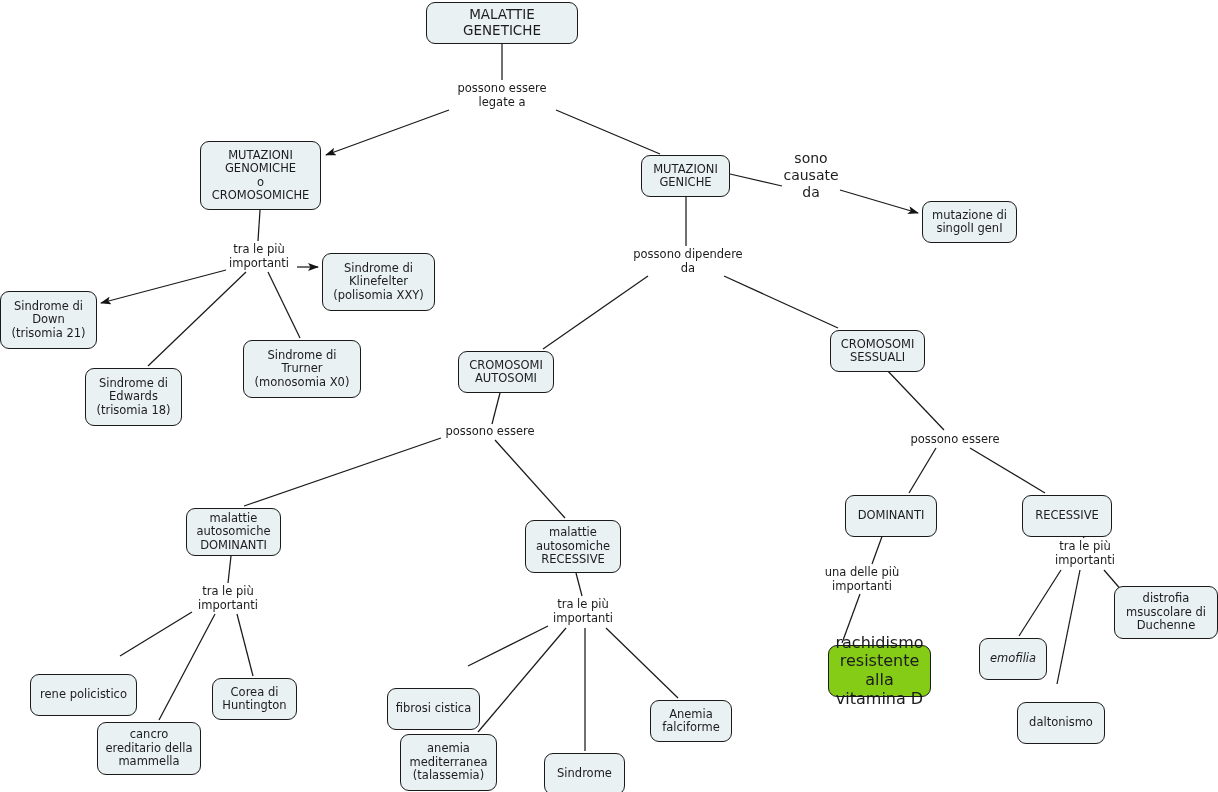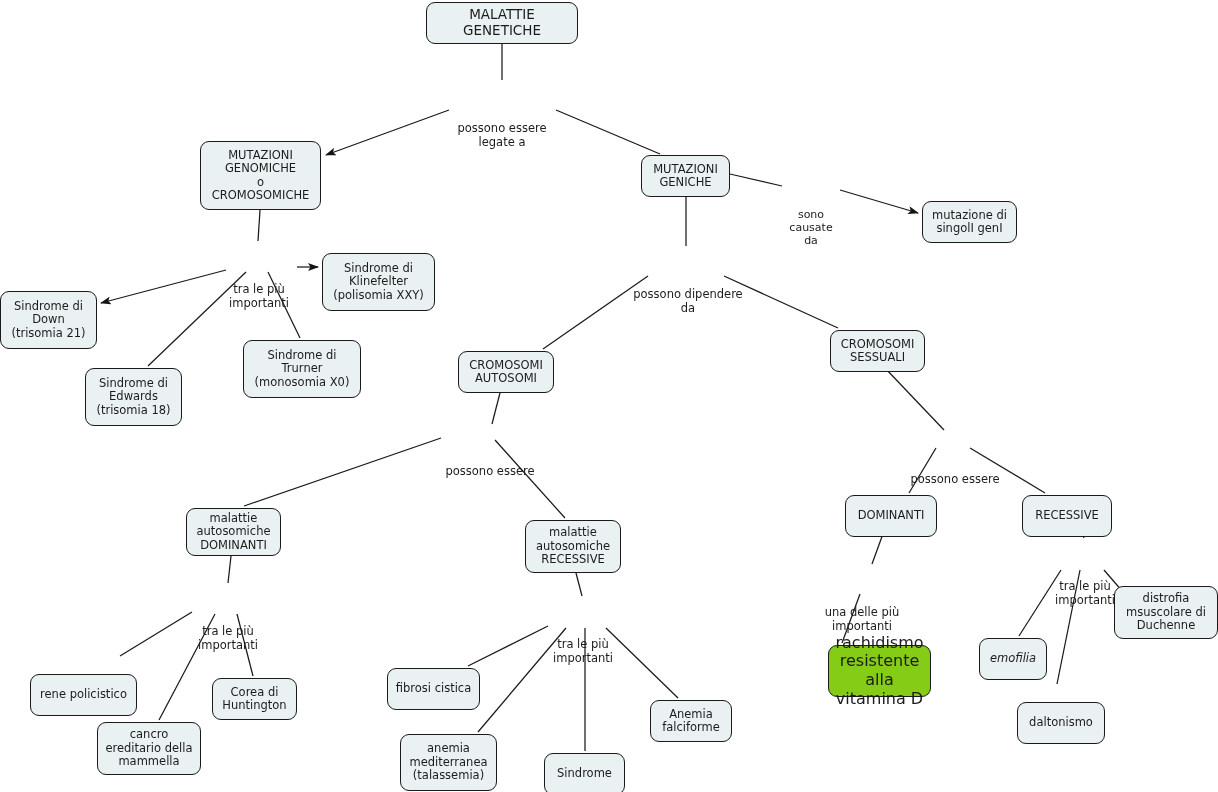--- a/index.html
+++ b/index.html
@@ -43,21 +43,20 @@
   }
   .link-label {
     position: absolute;
     color: #111111;
     text-align: center;
     line-height: 1.2;
     white-space: pre-line;
     background: transparent;
     z-index: 3;
     pointer-events: none;
-    margin-top: 40px;
   }
 </style>
 </head>
 <body>
 
 <div id="map">
   <svg id="edges" viewBox="0 0 1218 792">
     <defs>
       <marker id="arrowhead" markerWidth="11" markerHeight="8" refX="10" refY="4" orient="auto" markerUnits="userSpaceOnUse">
         <path d="M0,0 L11,4 L0,8 L2.5,4 Z" fill="#141414"></path>
@@ -133,40 +132,40 @@
 autosomiche
 RECESSIVE</div>
       <div class="node" style="left: 845px; top: 495px; width: 92px; height: 25px; font-size: 11.5px; background: rgb(234, 241, 243); border-color: rgb(26, 26, 26); color: rgb(28, 28, 28);">DOMINANTI</div>
       <div class="node" style="left: 1022px; top: 495px; width: 90px; height: 25px; font-size: 11.5px; background: rgb(234, 241, 243); border-color: rgb(26, 26, 26); color: rgb(28, 28, 28);">RECESSIVE</div>
       <div class="node" style="left: 30px; top: 658px; width: 107px; height: 26px; font-size: 11.5px; background: rgb(234, 241, 243); border-color: rgb(26, 26, 26); color: rgb(28, 28, 28); margin-top: 16px;">rene policistico</div>
       <div class="node" style="left: 97px; top: 722px; width: 104px; height: 53px; font-size: 11.5px; background: rgb(234, 241, 243); border-color: rgb(26, 26, 26); color: rgb(28, 28, 28);">cancro
 ereditario della
 mammella</div>
       <div class="node" style="left: 212px; top: 678px; width: 85px; height: 42px; font-size: 11.5px; background: rgb(234, 241, 243); border-color: rgb(26, 26, 26); color: rgb(28, 28, 28);">Corea di
 Huntington</div>
-      <div class="node" style="left: 387px; top: 668px; width: 93px; height: 26px; font-size: 11.5px; background: rgb(234, 241, 243); border-color: rgb(26, 26, 26); color: rgb(28, 28, 28);">fibrosi cistica</div>
+      <div class="node" style="left: 387px; top: 688px; width: 93px; height: 26px; font-size: 11.5px; background: rgb(234, 241, 243); border-color: rgb(26, 26, 26); color: rgb(28, 28, 28);">fibrosi cistica</div>
       <div class="node" style="left: 400px; top: 734px; width: 97px; height: 57px; font-size: 11.5px; background: rgb(234, 241, 243); border-color: rgb(26, 26, 26); color: rgb(28, 28, 28);">anemia
 mediterranea
 (talassemia)</div>
       <div class="node" style="left: 544px; top: 753px; width: 81px; height: 27px; font-size: 11.5px; background: rgb(234, 241, 243); border-color: rgb(26, 26, 26); color: rgb(28, 28, 28);">Sindrome</div>
       <div class="node" style="left: 650px; top: 700px; width: 82px; height: 37px; font-size: 11.5px; background: rgb(234, 241, 243); border-color: rgb(26, 26, 26); color: rgb(28, 28, 28);">Anemia
 falciforme</div>
       <div class="node" style="left: 828px; top: 645px; width: 103px; height: 52px; font-size: 16px; background: #84cc16; border-color: rgb(26, 26, 26); color: rgb(28, 28, 28);">rachidismo
 resistente alla
 vitamina D</div>
       <div class="node" style="left: 979px; top: 638px; width: 68px; height: 26px; font-size: 11.5px; background: rgb(234, 241, 243); border-color: rgb(26, 26, 26); color: rgb(28, 28, 28); font-style: italic;">emofilia</div>
       <div class="node" style="left: 1017px; top: 702px; width: 88px; height: 18px; font-size: 11.5px; background: rgb(234, 241, 243); border-color: rgb(26, 26, 26); color: rgb(28, 28, 28);">daltonismo</div>
       <div class="node" style="left: 1114px; top: 586px; width: 104px; height: 53px; font-size: 11.5px; background: rgb(234, 241, 243); border-color: rgb(26, 26, 26); color: rgb(28, 28, 28);">distrofia
 msuscolare di
 Duchenne</div>
     </div>
   <div id="label-layer">
       <div class="link-label" style="left: 447px; top: 82px; width: 110px; font-size: 11.5px; color: rgb(28, 28, 28);">possono essere
 legate a</div>
-      <div class="link-label" style="left: 780px; top: 168px; width: 62px; font-size: 11px; color: rgb(28, 28, 28);">sono
+      <div class="link-label" style="left: 780px; top: 150px; width: 62px; font-size: 14px; color: rgb(28, 28, 28);">sono
 causate
 da</div>
       <div class="link-label" style="left: 220px; top: 243px; width: 78px; font-size: 11.5px; color: rgb(28, 28, 28);">tra le più
 importanti</div>
       <div class="link-label" style="left: 620px; top: 248px; width: 136px; font-size: 11.5px; color: rgb(28, 28, 28);">possono dipendere
 da</div>
       <div class="link-label" style="left: 440px; top: 425px; width: 100px; font-size: 11.5px; color: rgb(28, 28, 28);">possono essere</div>
       <div class="link-label" style="left: 904px; top: 433px; width: 102px; font-size: 11.5px; color: rgb(28, 28, 28);">possono essere</div>
       <div class="link-label" style="left: 189px; top: 585px; width: 78px; font-size: 11.5px; color: rgb(28, 28, 28);">tra le più
 importanti</div>

